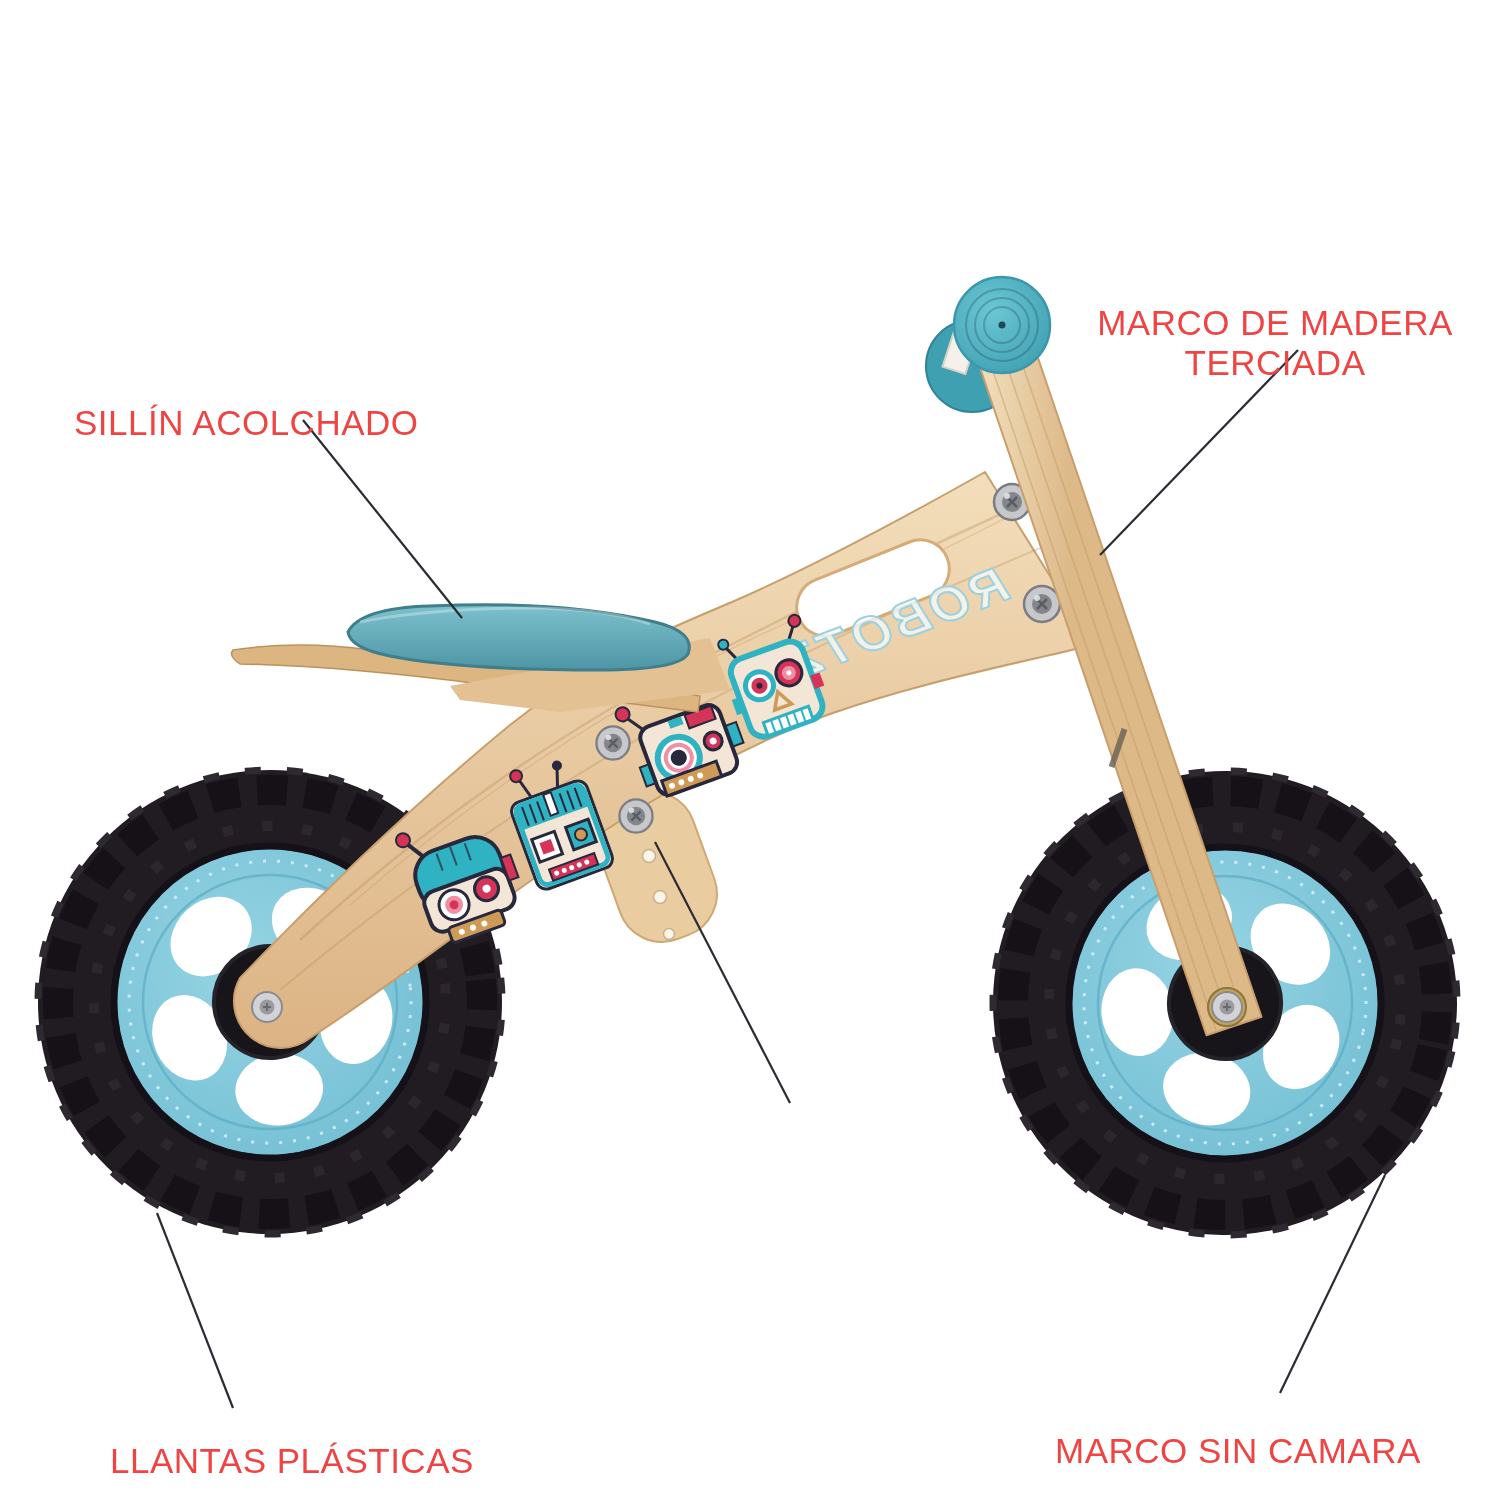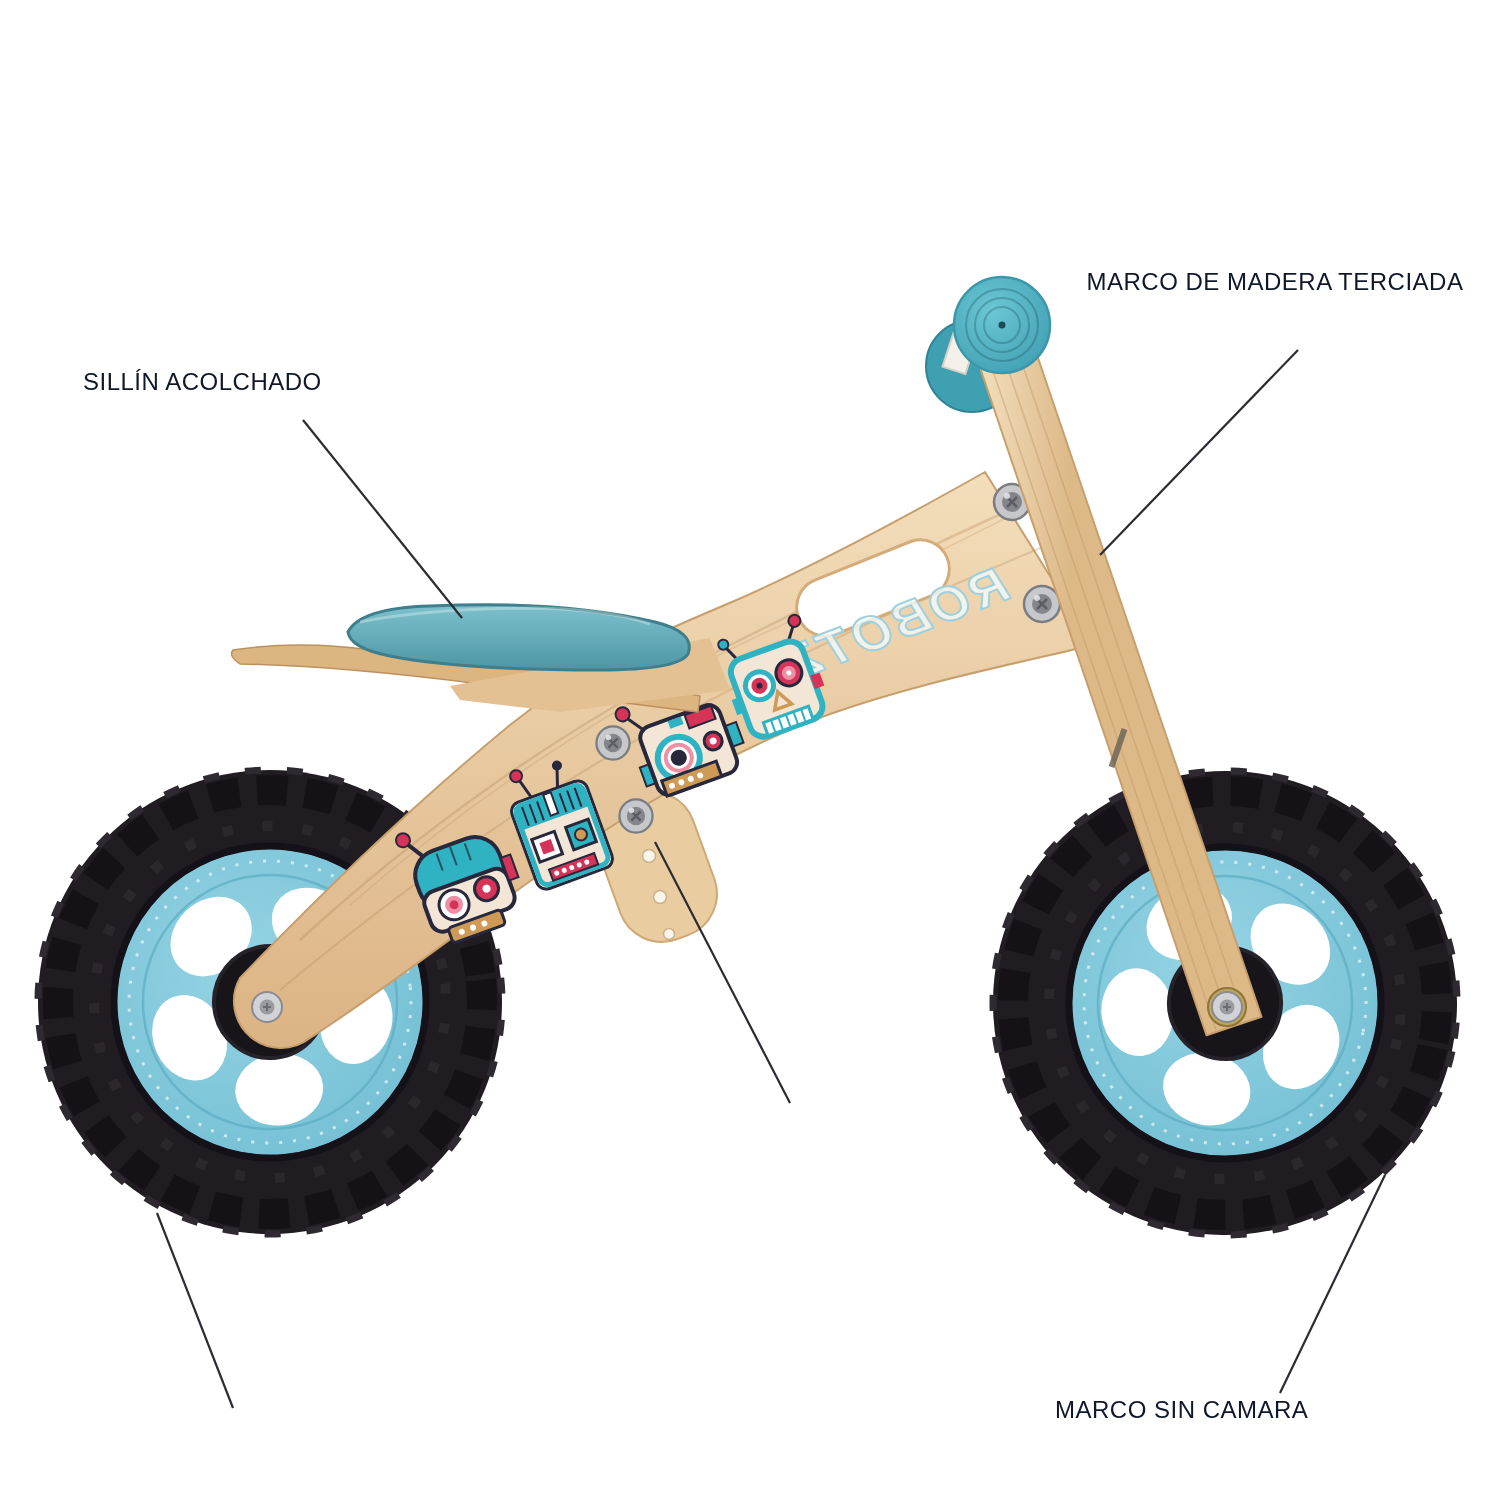--- a/index.html
+++ b/index.html
@@ -1,20 +1,20 @@
 <!DOCTYPE html>
 <html><head>
 <meta charset="utf-8">
 <style>
   html,body{margin:0;padding:0;background:#ffffff;}
   .canvas{position:relative;width:1500px;height:1500px;background:#ffffff;overflow:hidden;
           font-family:"Liberation Sans", sans-serif;}
   .scene{position:absolute;left:0;top:0;}
-  .lbl{position:absolute;font-size:24px;line-height:1.14;color:#0f172a;letter-spacing:.5px;
-       white-space:nowrap;}
+  .lbl{position:absolute;font-size:35px;line-height:1.14;color:#ef4444;letter-spacing:.5px;
+       white-space:nowrap;margin-top:35px;}
   .lbl.wrap{white-space:normal;text-align:center;}
 </style>
 </head>
 <body>
 
 <div class="canvas">
 
 <svg class="scene" width="1500" height="1500" viewBox="0 0 1500 1500">
   <defs>
     <radialGradient id="rimG" cx="42%" cy="38%" r="70%">
@@ -233,16 +233,17 @@
   <g stroke="#2b2b33" stroke-width="2.2">
     <line x1="1298" y1="350" x2="1100" y2="555"></line>
     <line x1="303" y1="420" x2="462" y2="618"></line>
     <line x1="655" y1="842" x2="790" y2="1103"></line>
     <line x1="157" y1="1213" x2="233" y2="1408"></line>
     <line x1="1385" y1="1175" x2="1280" y2="1393"></line>
   </g>
 </svg>
 
 <div class="lbl wrap" style="left:1085px;top:268px;width:380px;">MARCO DE MADERA TERCIADA</div>
-<div class="lbl" style="left:83px;top:368px;">SILLÍN ACOLCHADO</div>
+<div class="lbl" style="left:74px;top:368px;">SILLÍN ACOLCHADO</div>
+<div class="lbl" style="left:110px;top:1406px;">LLANTAS PLÁSTICAS</div>
 <div class="lbl" style="left:1055px;top:1396px;">MARCO SIN CAMARA</div>
 
 </div>
 
 </body></html>

